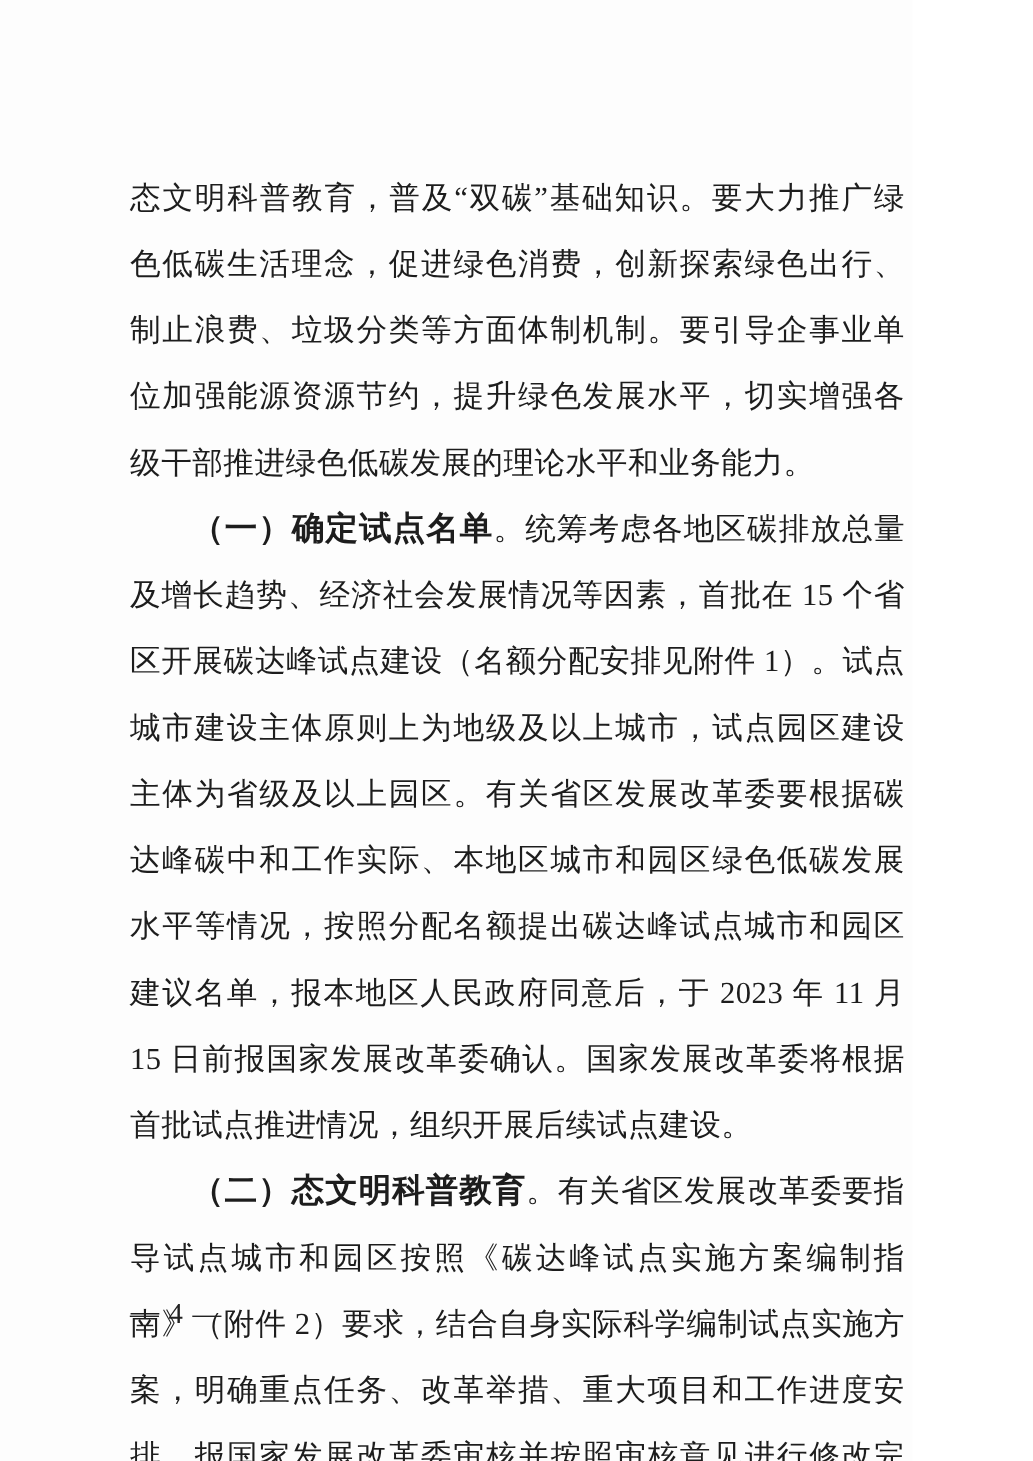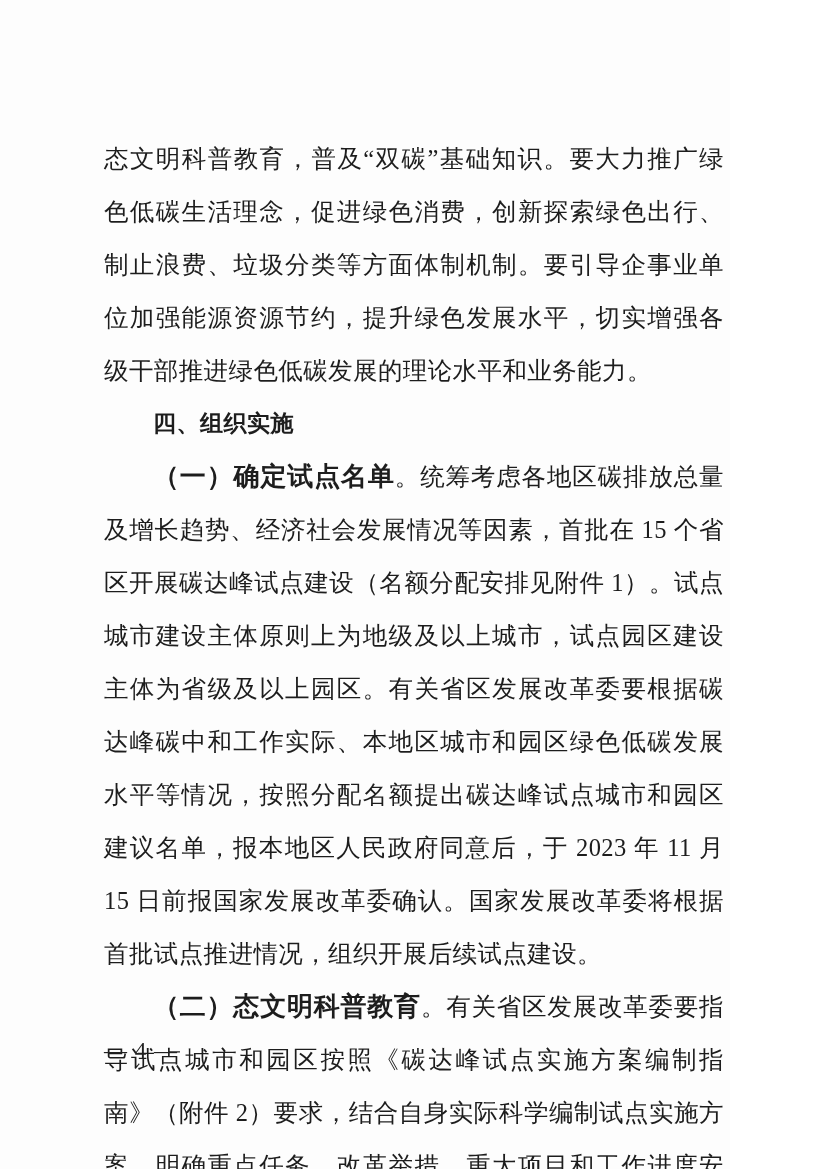--- a/index.html
+++ b/index.html
@@ -65,21 +65,20 @@
   }
 </style>
 </head>
 <body>
 
 <div class="page">
   <div class="content">
 
     <p class="flush">态文明科普教育，普及“双碳”基础知识。要大力推广绿色低碳生活理念，促进绿色消费，创新探索绿色出行、制止浪费、垃圾分类等方面体制机制。要引导企事业单位加强能源资源节约，提升绿色发展水平，切实增强各级干部推进绿色低碳发展的理论水平和业务能力。</p>
 
-    <p class="heading">四、组织实施</p>
 
     <p class="indent"><span class="bold-run">（一）确定试点名单</span><span>。统筹考虑各地区碳排放总量及增长趋势、经济社会发展情况等因素，首批在 15 个省区开展碳达峰试点建设（名额分配安排见附件 1）。试点城市建设主体原则上为地级及以上城市，试点园区建设主体为省级及以上园区。有关省区发展改革委要根据碳达峰碳中和工作实际、本地区城市和园区绿色低碳发展水平等情况，按照分配名额提出碳达峰试点城市和园区建议名单，报本地区人民政府同意后，于 2023 年 11 月 15 日前报国家发展改革委确认。国家发展改革委将根据首批试点推进情况，组织开展后续试点建设。</span></p>
 
     <p class="indent"><span class="bold-run">（二）态文明科普教育</span><span>。有关省区发展改革委要指导试点城市和园区按照《碳达峰试点实施方案编制指南》（附件 2）要求，结合自身实际科学编制试点实施方案，明确重点任务、改革举措、重大项目和工作进度安排，报国家发展改革委审核并按照审核意见进行修改完善，经本地区人民政府同意后，以试点所在省区省级发展改革委或所在城市人民政府名义印发，并抄报国家发展改革委。</span></p>
 
   </div>
 
   <div class="footer">— 4 —</div>
 </div>
 

